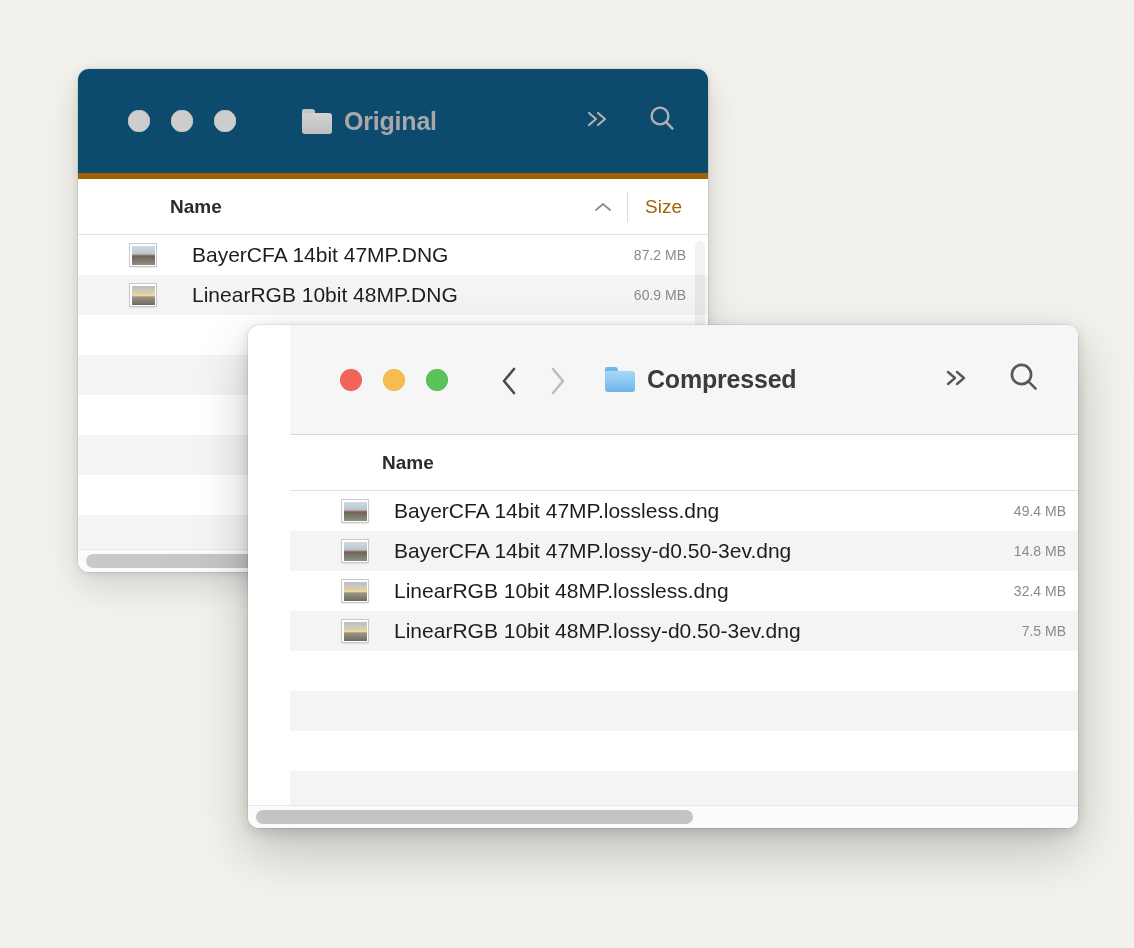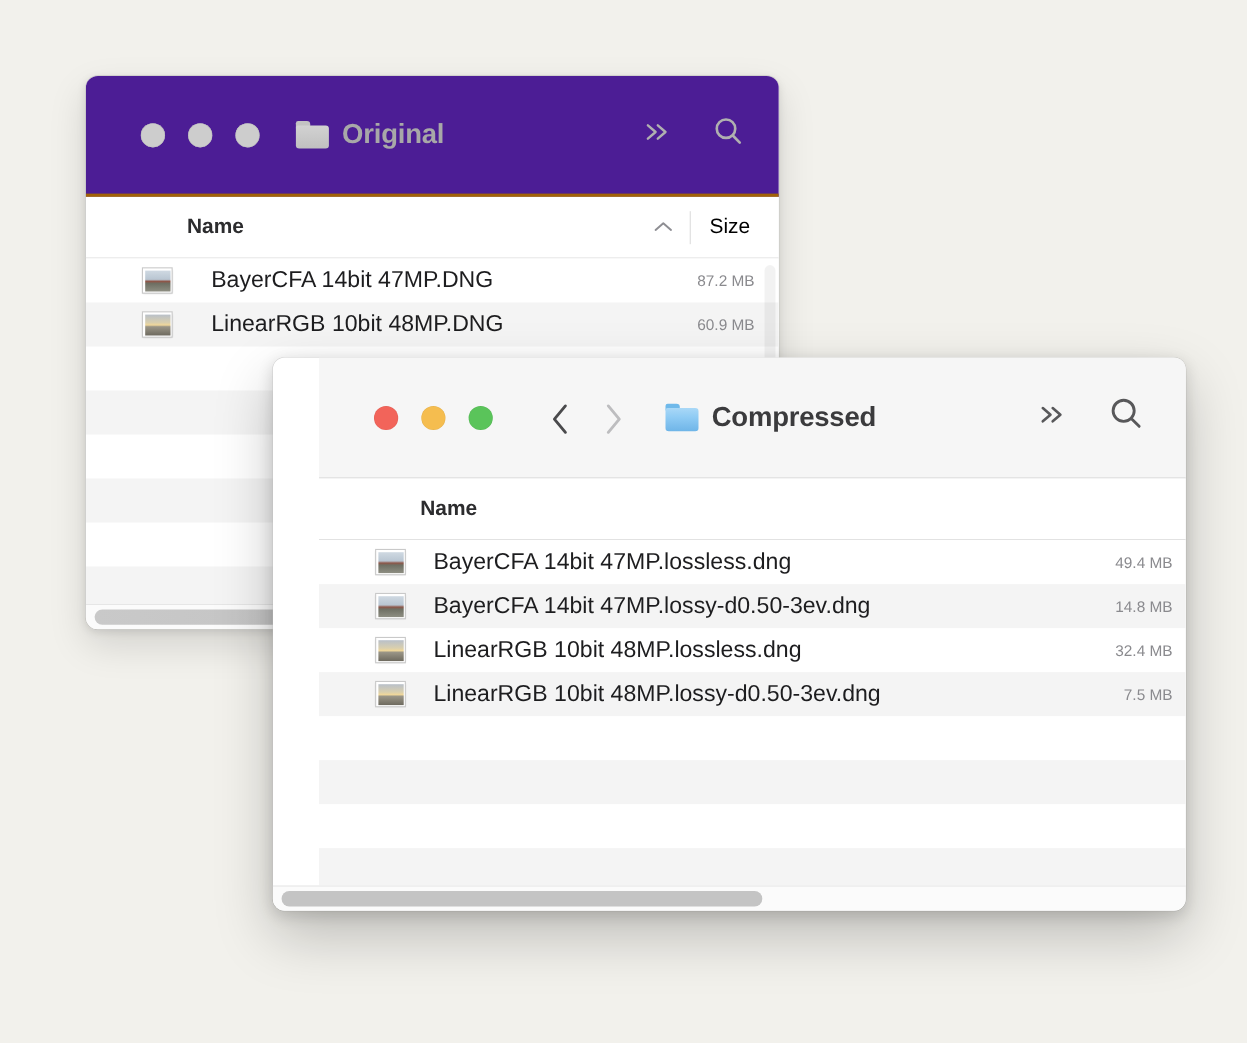--- a/index.html
+++ b/index.html
@@ -34,21 +34,21 @@
   }
 
   
   .titlebar {
     position: relative;
     height: 110px;
     display: flex;
     align-items: center;
     box-sizing: border-box;
   }
-  .back .titlebar  { background: #4c1d95; border-bottom: 3px solid #a16207; }
+  .back .titlebar  { background: #0c4a6e; border-bottom: 6px solid #a16207; gap: 33px; }
   .front .titlebar { background: #f6f6f6; border-bottom: 1px solid #d8d8d8; }
 
   .lights { display: flex; gap: 21px; margin-left: 50px; }
   .light { width: 22px; height: 22px; border-radius: 50%; }
   .back .light { background: #cdcdcd; box-shadow: inset 0 0 0 0.5px #bdbdbd; }
   .front .light.close  { background: #f2645a; box-shadow: inset 0 0 0 0.5px rgba(0,0,0,.07); }
   .front .light.min    { background: #f5bd4f; box-shadow: inset 0 0 0 0.5px rgba(0,0,0,.07); }
   .front .light.max    { background: #5ac45a; box-shadow: inset 0 0 0 0.5px rgba(0,0,0,.07); }
 
   .navbtns { display: flex; align-items: center; margin-left: 52px; gap: 30px; }
@@ -97,21 +97,21 @@
   .col-name {
     font-size: 19px; font-weight: bold; color: #2c2c2e;
     margin-left: 92px;
   }
   .back .col-name { margin-left: 92px; }
   .sort-arrow { position: absolute; }
   .col-divider {
     position: absolute; top: 13px; width: 1px; height: 30px; background: #dcdcdc;
   }
   .col-size {
-    position: absolute; font-size: 19px; color: #000000;
+    position: absolute; font-size: 19px; color: #a16207;
   }
 
   
   .listarea { position: relative; background: #fff; overflow: hidden; }
   .back .listarea  { height: 314px; }
   .front .listarea { height: 314px; }
   .rowstripes { position: absolute; inset: 0; }
   .stripe { height: 40px; }
   .stripe.alt { background: #f4f4f4; }
   .rows { position: absolute; inset: 0; }

